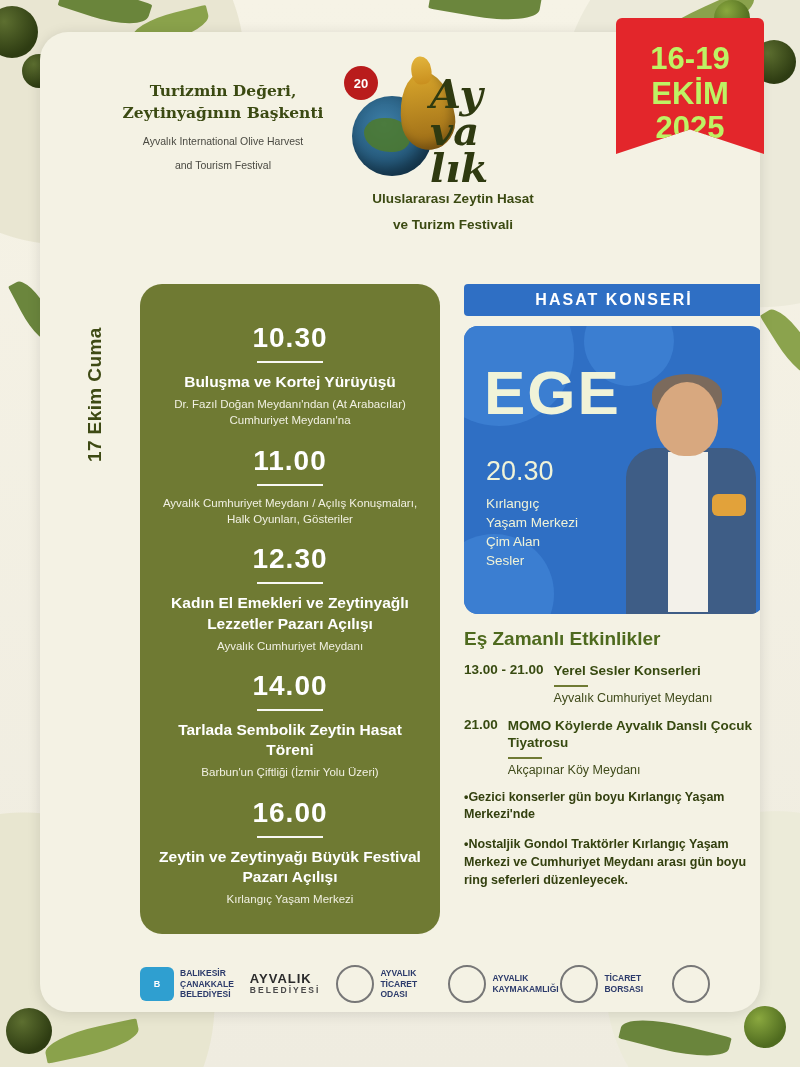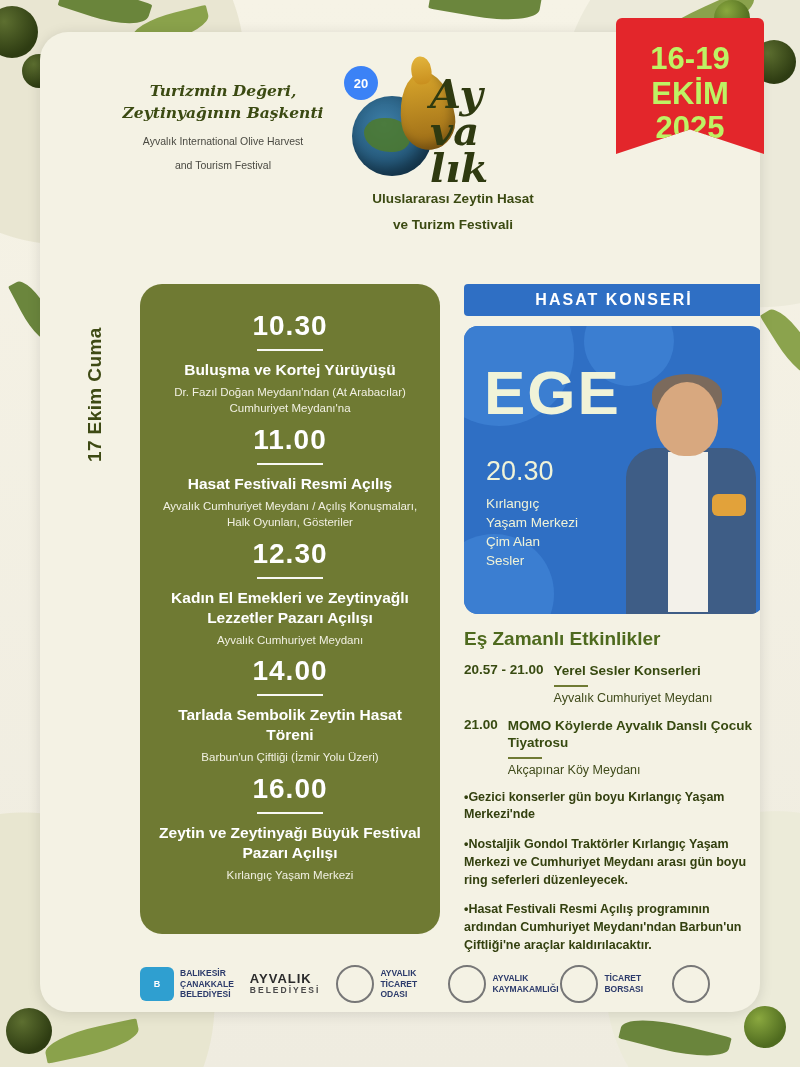--- a/index.html
+++ b/index.html
@@ -29,28 +29,28 @@
   .ribbon{position:absolute;right:36px;top:18px;width:148px;height:136px;background:#e3262b;
           color:#bef264;text-align:center;font-weight:bold;line-height:1.12;font-size:31px;
           padding-top:24px;box-sizing:border-box;z-index:5;
           clip-path:polygon(0 0,100% 0,100% 100%,50% 82%,0 100%);
           border-radius:6px 6px 0 0;}
   .ribbon span{display:block;}
 
   
   .header{position:relative;height:210px;}
   .tagline{position:absolute;left:68px;top:48px;width:230px;text-align:center;}
-  .tagline .it{font-family:"DejaVu Serif", serif;font-style:italic;font-weight:bold;
+  .tagline .it{font-family:"DejaVu Serif", serif;font-weight:bold;
                font-size:15.5px;color:#3b4a12;line-height:1.45;}
   .tagline .sub{margin-top:9px;font-size:10.5px;color:#4a4a42;line-height:1.45;}
 
   .logo{position:absolute;left:298px;top:30px;width:230px;text-align:center;}
   .logo-mark{position:relative;height:120px;}
   .badge20{position:absolute;left:6px;top:4px;width:34px;height:34px;border-radius:50%;
-           background:#3b82f6;color:#fff;font-size:13px;font-weight:bold;
+           background:#b91c1c;color:#fff;font-size:13px;font-weight:bold;
            display:flex;align-items:center;justify-content:center;}
   .globe{position:absolute;left:14px;top:34px;width:80px;height:80px;border-radius:50%;
          background:radial-gradient(circle at 40% 35%, #3d7fa8, #1d4c6b 75%);
          box-shadow:inset -6px -8px 14px rgba(0,0,0,.35);}
   .globe:after{content:"";position:absolute;left:12px;top:22px;width:46px;height:34px;
          background:#4d7a2b;border-radius:45% 55% 40% 60%;opacity:.85;}
   .drop{position:absolute;left:62px;top:10px;width:54px;height:78px;
         background:linear-gradient(#d8a52b,#9a6a16);
         border-radius:50% 50% 50% 50%/62% 62% 38% 38%;
         transform:rotate(-8deg);box-shadow:inset -4px -6px 10px rgba(0,0,0,.25);}
@@ -63,21 +63,21 @@
   .logo-cap{margin-top:8px;font-size:13.5px;font-weight:bold;color:#3b4a12;line-height:1.35;}
 
   
   .vday{position:absolute;left:44px;top:430px;transform:rotate(-90deg);transform-origin:left top;
         font-size:19px;font-weight:bold;color:#3e4a14;letter-spacing:.4px;white-space:nowrap;}
 
   
   .program{position:absolute;left:100px;top:252px;width:300px;height:650px;
            background:#6f7a33;border-radius:22px;color:#fff;text-align:center;
            padding:22px 14px;box-sizing:border-box;}
-  .p-time{font-size:28px;font-weight:bold;letter-spacing:1px;margin:4px 0 2px;}
+  .p-time{font-size:28px;font-weight:bold;letter-spacing:1px;margin:16px 0 2px;}
   .p-rule{width:66px;height:2px;background:#fff;margin:7px auto 9px;opacity:.95;}
   .p-title{font-size:15.5px;font-weight:bold;line-height:1.3;}
   .p-desc{font-size:11.5px;line-height:1.42;margin-top:4px;color:#f1f0e2;}
   .p-item{margin-bottom:7px;}
 
   
   .right{position:absolute;left:424px;top:252px;width:300px;}
   .konser-bar{background:#2f6fc4;color:#fff;text-align:center;font-weight:bold;
               font-size:16px;letter-spacing:2px;padding:7px 0;border-radius:4px;}
   .konser-card{margin-top:10px;height:288px;border-radius:14px;
@@ -168,21 +168,20 @@
   <div class="program" id="program">
       <div class="p-item">
         <div class="p-time">10.30</div>
         <div class="p-rule"></div>
         <div class="p-title">Buluşma ve Kortej Yürüyüşü</div>
         <div class="p-desc">Dr. Fazıl Doğan Meydanı'ndan (At Arabacılar) Cumhuriyet Meydanı'na</div>
       </div>
       <div class="p-item">
         <div class="p-time">11.00</div>
         <div class="p-rule"></div>
-        <div class="p-title">Hasat Festivali Resmi Açılış</div>
         <div class="p-desc">Ayvalık Cumhuriyet Meydanı / Açılış Konuşmaları, Halk Oyunları, Gösteriler</div>
       </div>
       <div class="p-item">
         <div class="p-time">12.30</div>
         <div class="p-rule"></div>
         <div class="p-title">Kadın El Emekleri ve Zeytinyağlı Lezzetler Pazarı Açılışı</div>
         <div class="p-desc">Ayvalık Cumhuriyet Meydanı</div>
       </div>
       <div class="p-item">
         <div class="p-time">14.00</div>
@@ -218,40 +217,39 @@
         <div class="p-shirt"></div>
         <div class="p-pocket"></div>
         <div class="p-hair"></div>
         <div class="p-head"></div>
       </div>
     </div>
 
     <div class="ez-title">Eş Zamanlı Etkinlikler</div>
     <div id="events">
         <div class="ev">
-          <div class="ev-time">20.57 - 21.00</div>
+          <div class="ev-time">13.00 - 21.00</div>
           <div>
             <div class="ev-name">Yerel Sesler Konserleri</div>
             <div class="ev-dash"></div>
             <div class="ev-place">Ayvalık Cumhuriyet Meydanı</div>
           </div>
         </div>
         <div class="ev">
           <div class="ev-time">21.00</div>
           <div>
             <div class="ev-name">MOMO Köylerde Ayvalık Danslı Çocuk Tiyatrosu</div>
             <div class="ev-dash"></div>
             <div class="ev-place">Akçapınar Köy Meydanı</div>
           </div>
         </div>
       </div>
     <div id="notes">
         <div class="note">•Gezici konserler gün boyu Kırlangıç Yaşam Merkezi'nde</div>
         <div class="note">•Nostaljik Gondol Traktörler Kırlangıç Yaşam Merkezi ve Cumhuriyet Meydanı arası gün boyu ring seferleri düzenleyecek.</div>
-        <div class="note">•Hasat Festivali Resmi Açılış programının ardından Cumhuriyet Meydanı'ndan Barbun'un Çiftliği'ne araçlar kaldırılacaktır.</div>
       </div>
   </div>
 
   <div class="sponsors" id="sponsors">
       <div class="sp">
         <div class="sp-mark">B</div>
         <div class="sp-txt">
           <div>BALIKESİR</div>
           <div>ÇANAKKALE</div>
           <div>BELEDİYESİ</div>

